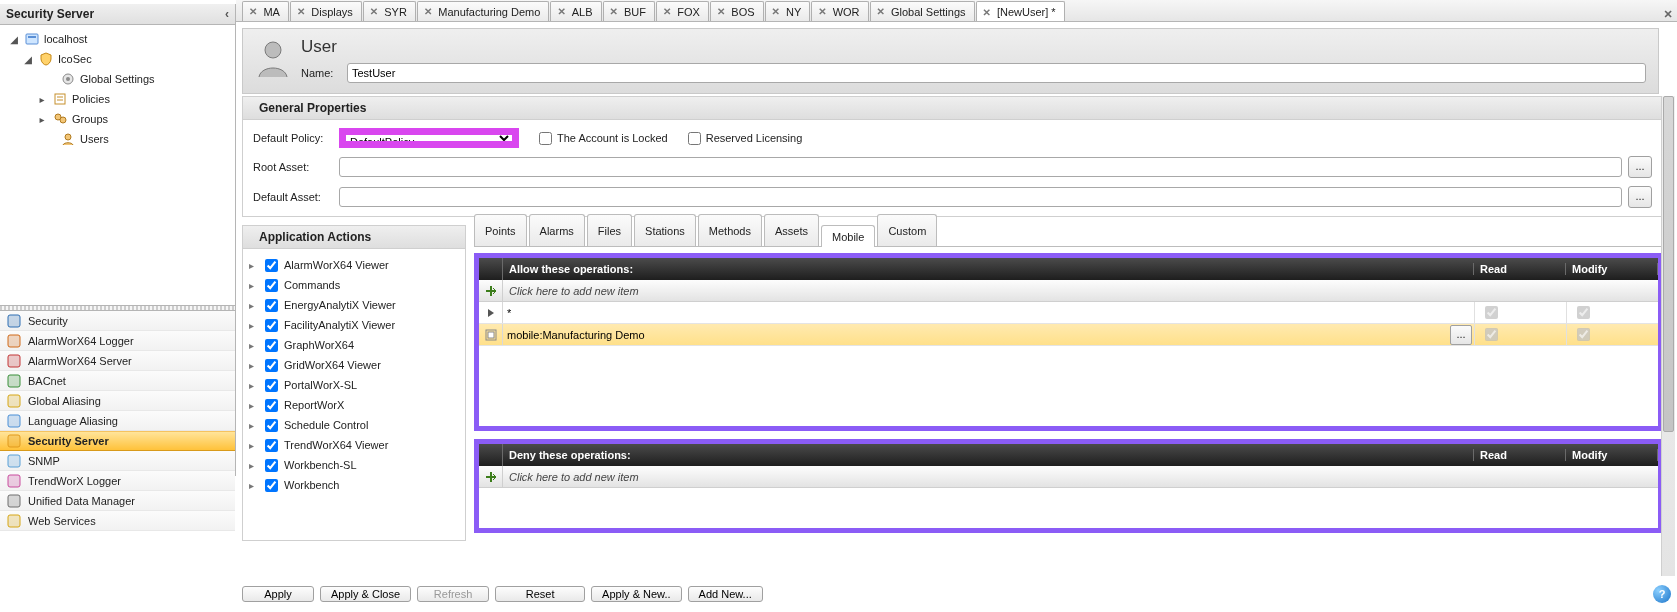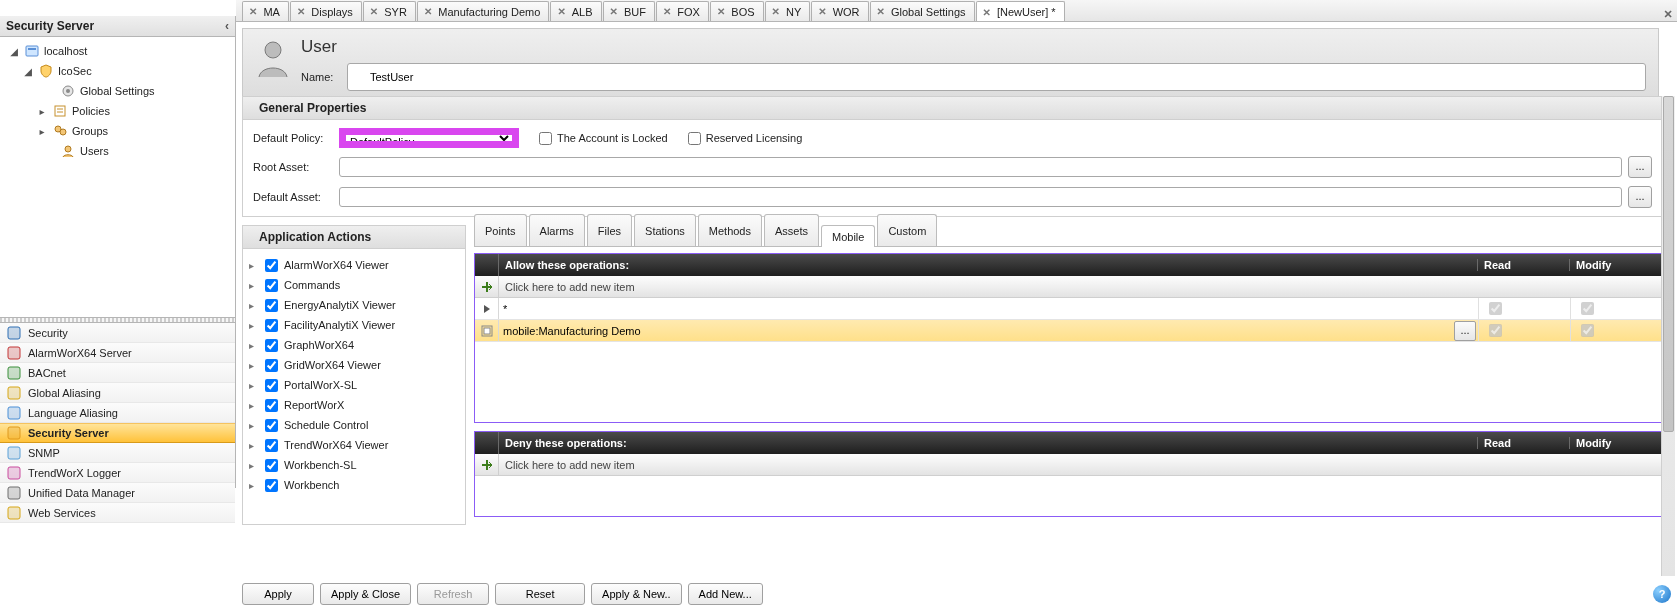--- a/index.html
+++ b/index.html
@@ -1,20 +1,20 @@
 <!DOCTYPE html>
 <html><head>
 <meta charset="utf-8">
 <style>
   * { box-sizing: border-box; }
   html,body { margin:0; padding:0; font-family: Tahoma, Verdana, Arial, sans-serif; font-size:11px; color:#222; background:#fff; }
   body { width:1677px; height:612px; overflow:hidden; }
 
   
-  .left-col { position:absolute; left:0; top:16px; width:236px; height:472px; border-right:1px solid #b5b5b5; background:#fff; }
+  .left-col { position:absolute; left:0; top:4px; width:236px; height:472px; border-right:1px solid #b5b5b5; background:#fff; }
 
   .panel-header { height:21px; background:linear-gradient(#f0f0f0,#e0e0e0); border-bottom:1px solid #b5b5b5; display:flex; align-items:center; padding:0 6px; font-weight:bold; font-size:12px; }
   .panel-header .collapse-chev { margin-left:auto; font-size:12px; color:#555; }
 
   .tree-area { height:280px; overflow:auto; padding:4px 0 4px 8px; }
   .tree-row { display:flex; align-items:center; height:20px; padding-left:0; cursor:default; }
   .tree-row .exp { width:12px; text-align:center; color:#555; font-size:10px; }
   .tree-row .ico { width:16px; height:16px; margin:0 4px; display:flex; align-items:center; justify-content:center; }
   .indent1 { padding-left:14px; }
   .indent2 { padding-left:28px; }
@@ -37,21 +37,21 @@
   .file-tab .close-x { color:#777; margin-right:6px; font-weight:bold; font-size:10px; }
   .file-tabs .tabs-close-all { margin-left:auto; width:18px; text-align:center; color:#666; font-weight:bold; cursor:pointer; }
 
   
   .user-head { margin:6px 18px 0 6px; border:1px solid #c9c9c9; background:linear-gradient(#efefef,#dcdcdc); padding:8px 12px 10px 12px; display:flex; align-items:flex-start; }
   .user-head .avatar { width:36px; height:40px; margin-right:10px; }
   .user-head .uh-body { flex:1; }
   .user-head .uh-title { font-size:17px; color:#333; margin-bottom:6px; }
   .user-head .uh-name-row { display:flex; align-items:center; }
   .user-head .uh-name-row label { width:46px; }
-  .user-head .uh-name-row input { flex:1; height:28px; border:1px solid #a8a8a8; border-radius:3px; padding:0 22px; font:inherit; }
+  .user-head .uh-name-row input { flex:1; height:20px; border:1px solid #a8a8a8; border-radius:3px; padding:0 4px; font:inherit; }
 
   
   .content-scroll { position:absolute; left:6px; right:2px; top:96px; bottom:36px; overflow-y:auto; overflow-x:hidden; padding-right:12px; }
   .scrollbar-fake { position:absolute; right:2px; top:96px; bottom:36px; width:14px; background:linear-gradient(#f1f1f1,#e4e4e4); border-left:1px solid #cfcfcf; }
   .scrollbar-fake .thumb { position:absolute; left:1px; right:1px; top:0; height:70%; background:linear-gradient(#d8d8d8,#c4c4c4); border:1px solid #aaa; border-radius:2px; }
 
   .group-panel { border:1px solid #cfcfcf; margin-bottom:8px; }
   .group-head { background:linear-gradient(#efefef,#dedede); border-bottom:1px solid #cfcfcf; padding:4px 16px; font-weight:bold; font-size:12px; }
   .group-body { padding:8px 10px; }
 
@@ -72,44 +72,44 @@
   .aa-item { display:flex; align-items:center; height:20px; }
   .aa-item .exp { width:12px; color:#777; font-size:10px; }
   .aa-item input { margin:0 6px 0 4px; }
 
   
   .inner-tabstrip { display:flex; border-bottom:1px solid #bcbcbc; height:22px; align-items:flex-end; }
   .inner-tab { border:1px solid #bcbcbc; border-bottom:none; background:linear-gradient(#fbfbfb,#eaeaea); height:32px; padding:0 10px; display:flex; align-items:center; margin-right:2px; border-top-left-radius:3px; border-top-right-radius:3px; font-size:11px; cursor:default; }
   .inner-tab.active { background:#fff; height:22px; position:relative; top:1px; }
 
   
-  .ops-grid { border:1px solid #8b5cf6; margin-top:6px; margin-bottom:8px; }
+  .ops-grid { border:5px solid #8b5cf6; margin-top:6px; margin-bottom:8px; }
   .ops-head { display:flex; height:22px; color:#fff; background:linear-gradient(#4b4b4b,#1e1e1e); align-items:center; font-weight:bold; }
   .ops-head .col-row { width:24px; border-right:1px solid #6a6a6a; height:100%; }
   .ops-head .col-op { flex:1; padding-left:6px; border-right:1px solid #6a6a6a; display:flex; align-items:center; }
   .ops-head .col-rw { width:92px; padding-left:6px; border-right:1px solid #6a6a6a; display:flex; align-items:center; }
 
-  .ops-addrow { display:flex; height:22px; align-items:center; background:linear-gradient(#fdfdfd,#e3e3e3); border-bottom:1px solid #cfcfcf; }
+  .ops-addrow { display:flex; height:22px; align-items:center; background:linear-gradient(#fdfdfd,#e3e3e3); border-bottom:1px solid #cfcfcf;font-style:italic; }
   .ops-addrow .rowhdr { width:24px; height:100%; display:flex; align-items:center; justify-content:center; border-right:1px solid #cfcfcf; color:#3c7d1b; }
   .ops-addrow .placeholder { flex:1; padding-left:6px; color:#444; }
 
   .ops-row { display:flex; height:22px; align-items:stretch; border-bottom:1px solid #e4e4e4; background:#fff; }
   .ops-row.sel { background:linear-gradient(#ffeab0,#ffe08a); }
   .ops-row .rowhdr { width:24px; border-right:1px solid #d8d8d8; display:flex; align-items:center; justify-content:center; color:#555; }
   .ops-row .op-cell { flex:1; display:flex; align-items:center; }
   .ops-row .op-cell input[type=text] { flex:1; height:100%; border:none; background:transparent; font:inherit; padding:0 4px; }
   .ops-row .op-browse { width:22px; height:20px; margin:1px 2px; border:1px solid #a0a0a0; background:linear-gradient(#fbfbfb,#e6e6e6); border-radius:2px; text-align:center; line-height:16px; align-self:center; cursor:pointer; }
   .ops-row .rw-cell { width:92px; border-left:1px solid #e0e0e0; display:flex; align-items:center; justify-content:flex-start; padding-left:6px; }
   .ops-row .rw-cell input { }
   .ops-body-pad { height:80px; background:#fff; }
   .ops-body-pad.small { height:40px; }
 
   
   .button-bar { position:absolute; left:6px; right:6px; bottom:4px; height:28px; display:flex; align-items:center; }
-  .button-bar button { height:22px; min-width:72px; margin-right:6px; border:1px solid #a0a0a0; background:linear-gradient(#fdfdfd,#e9e9e9); border-radius:3px; font:inherit; padding:0 10px; cursor:pointer; }
+  .button-bar button { height:16px; min-width:72px; margin-right:6px; border:1px solid #a0a0a0; background:linear-gradient(#fdfdfd,#e9e9e9); border-radius:3px; font:inherit; padding:0 10px; cursor:pointer; }
   .button-bar button:disabled { color:#999; }
   .help-ico { margin-left:auto; width:18px; height:18px; border-radius:9px; background:radial-gradient(circle at 30% 30%, #8cd0ff, #1a73c8); color:#fff; font-weight:bold; text-align:center; line-height:18px; }
 
   
   svg { display:block; }
 </style>
 </head>
 <body>
 
 <div class="left-col">
@@ -186,20 +186,28 @@
   <div class="grip"></div>
 
   <div class="nav-list" id="nav-list">
       <div class="nav-item">
         <span class="ico">
           <svg width="14" height="14">
             <rect x="1" y="1" width="12" height="12" rx="2" fill="#2f6fb3" fill-opacity="0.25" stroke="#2f6fb3"></rect>
           </svg>
         </span>
         <span>Security</span>
+      </div>
+      <div class="nav-item">
+        <span class="ico">
+          <svg width="14" height="14">
+            <rect x="1" y="1" width="12" height="12" rx="2" fill="#d06a1a" fill-opacity="0.25" stroke="#d06a1a"></rect>
+          </svg>
+        </span>
+        <span>AlarmWorX64 Logger</span>
       </div>
       <div class="nav-item">
         <span class="ico">
           <svg width="14" height="14">
             <rect x="1" y="1" width="12" height="12" rx="2" fill="#c33737" fill-opacity="0.25" stroke="#c33737"></rect>
           </svg>
         </span>
         <span>AlarmWorX64 Server</span>
       </div>
       <div class="nav-item">

